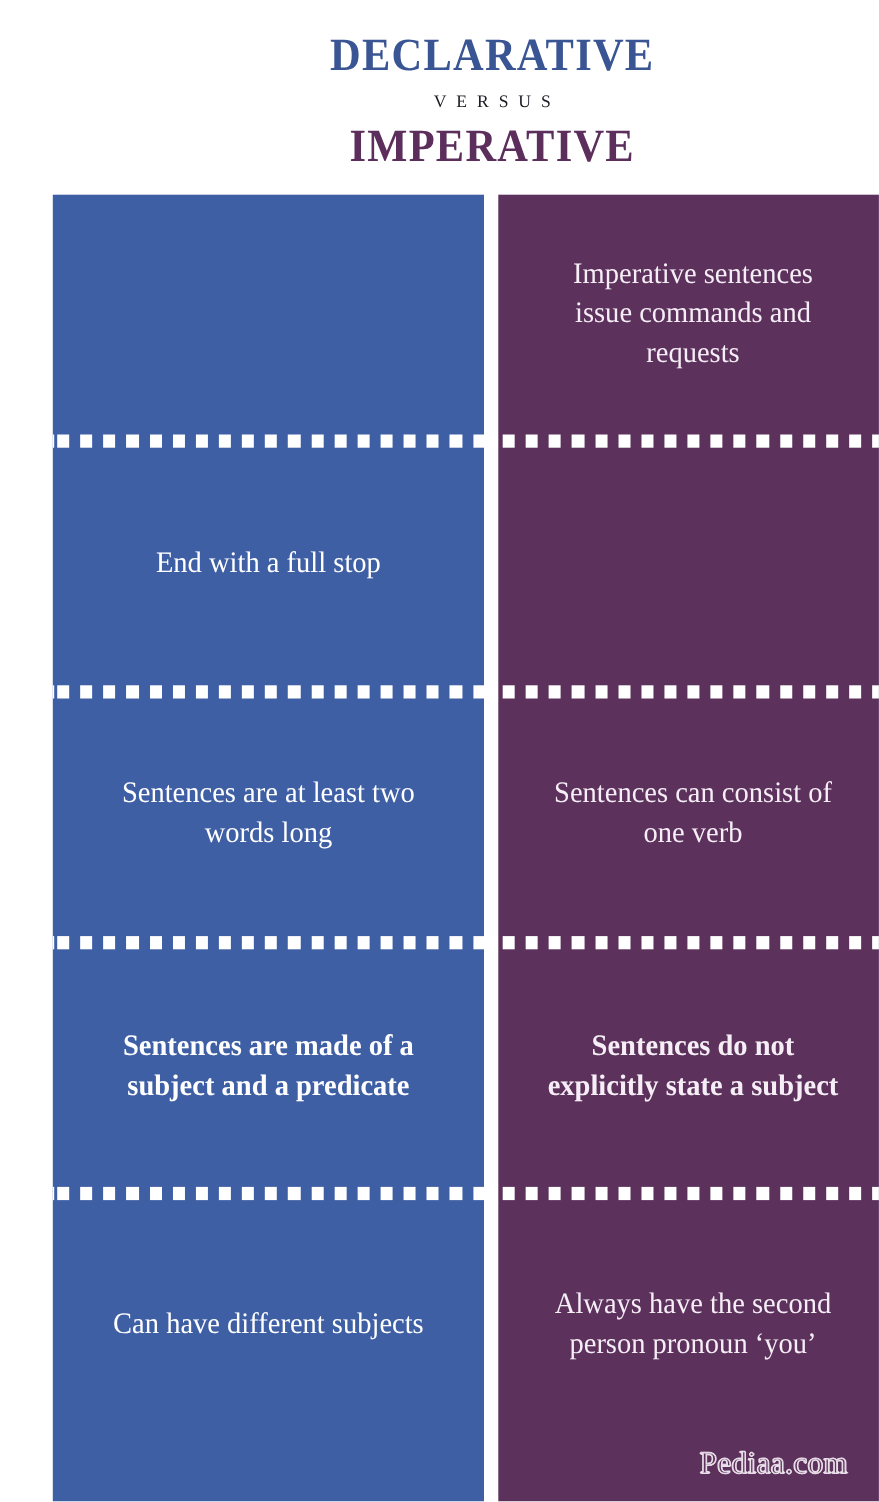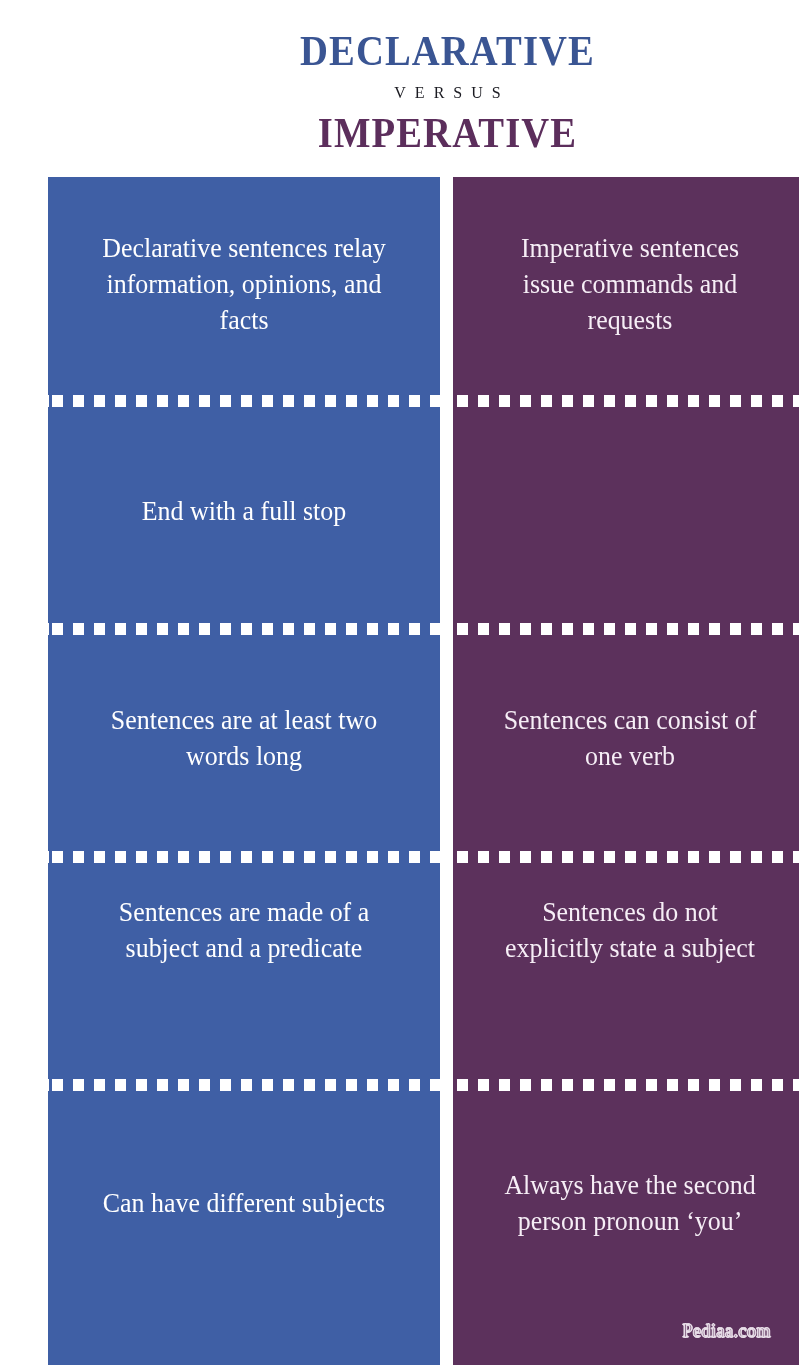--- a/index.html
+++ b/index.html
@@ -115,21 +115,21 @@
     transform: scaleX(0.96);
   }
   .panel-right .row-text {
     color: #f6eef6;
   }
 
   
   .row-0 { top: 0px;    height: 214px; }
   .row-1 { top: 226px;  height: 215px; }
   .row-2 { top: 453px;  height: 215px; }
-  .row-3 { top: 644px;  height: 217px; }
+  .row-3 { top: 682px;  height: 217px; font-weight: bold; }
   .row-4 { top: 911px;  height: 230px; }
 
   
   .dash-line {
     position: absolute;
     left: 0;
     width: 100%;
     height: 12px;
     background-image: repeating-linear-gradient(
       to right,
@@ -144,21 +144,21 @@
   .dash-1 { top: 446px; }
   .dash-2 { top: 674px; }
   .dash-3 { top: 902px; }
 
   
   .watermark {
     position: absolute;
     right: 36px;
     bottom: 20px;
     font-family: "Liberation Serif", "DejaVu Serif", serif;
-    font-size: 18px;
+    font-size: 28px;
     line-height: 28px;
     letter-spacing: 0.5px;
     color: #5C315C;
     -webkit-text-stroke: 1px #e9dfe9;
     text-shadow:
       -1px 0 #e9dfe9, 1px 0 #e9dfe9,
       0 -1px #e9dfe9, 0 1px #e9dfe9;
   }
 </style>
 </head>
@@ -169,23 +169,20 @@
   <div class="header">
     <div class="title-main">DECLARATIVE</div>
     <div class="title-versus">VERSUS</div>
     <div class="title-sub">IMPERATIVE</div>
   </div>
 
   <div class="panels">
 
     <div class="panel panel-left">
       <div class="rows">
-        <div class="row row-0">
-          <div class="row-text">Declarative sentences relay information, opinions, and facts</div>
-        </div>
         <div class="dash-line dash-0"></div>
 
         <div class="row row-1">
           <div class="row-text">End with a full stop</div>
         </div>
         <div class="dash-line dash-1"></div>
 
         <div class="row row-2">
           <div class="row-text">Sentences are at least two words long</div>
         </div>

